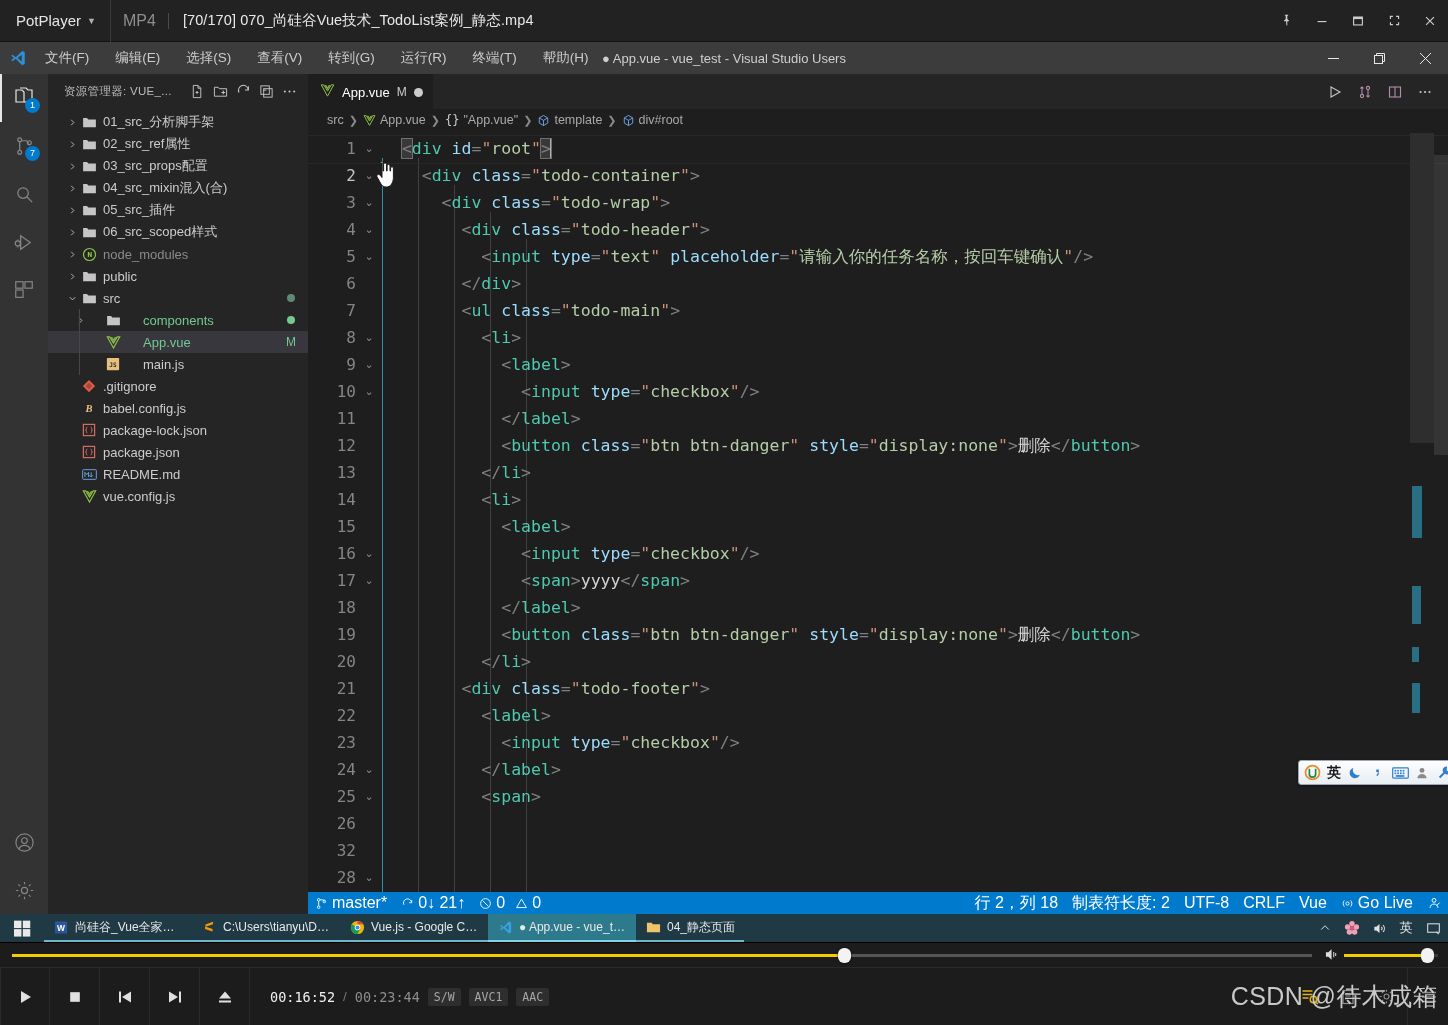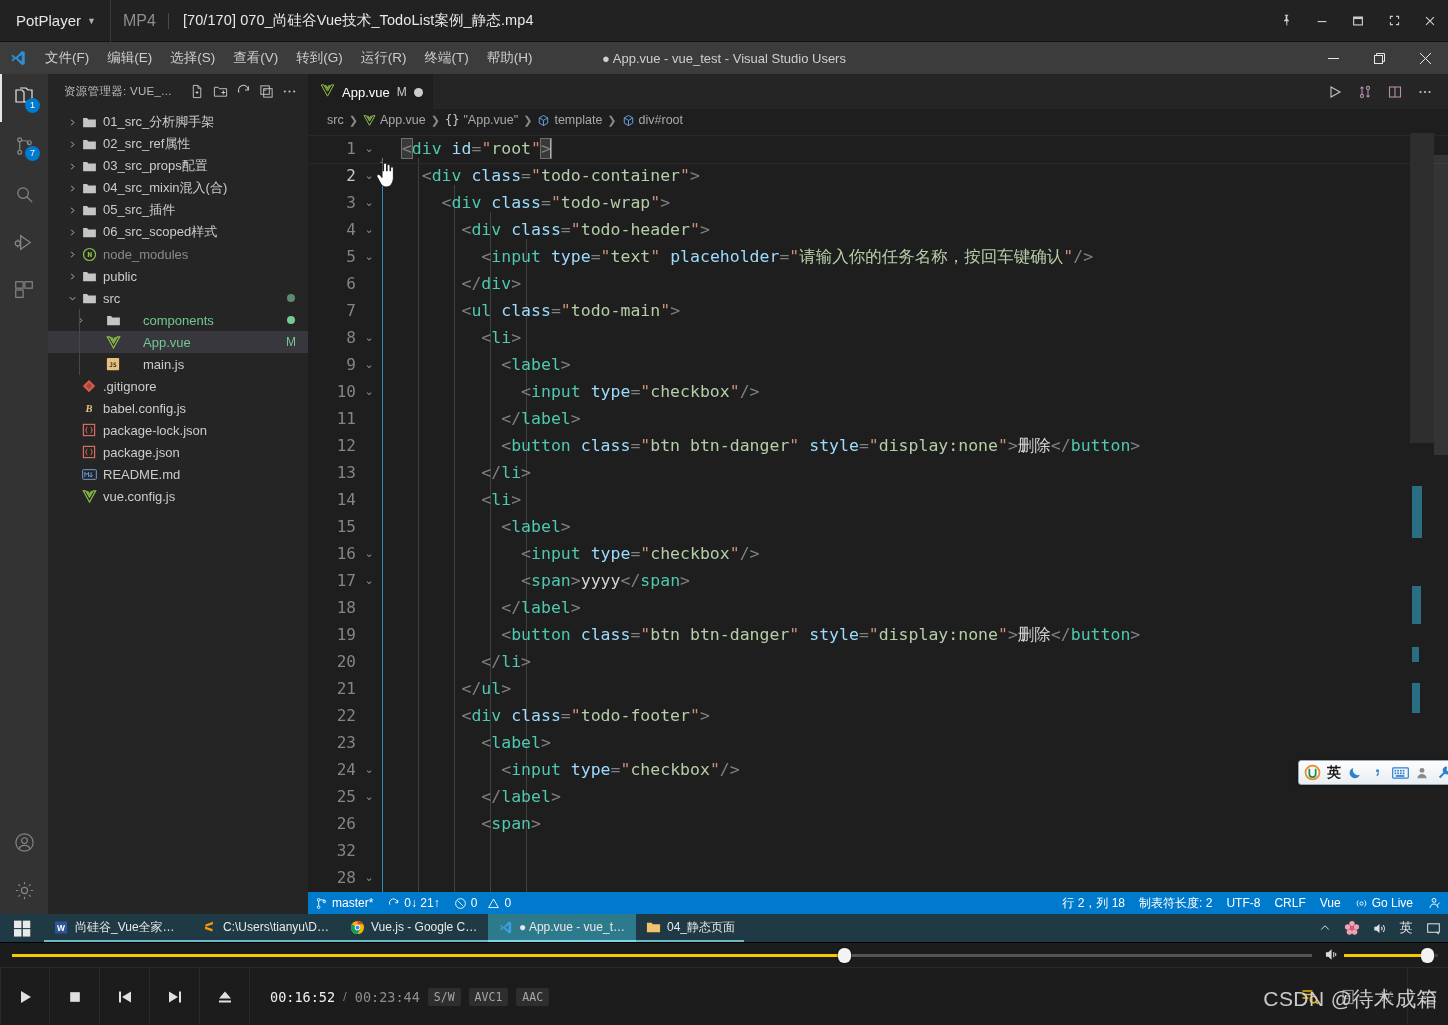--- a/index.html
+++ b/index.html
@@ -36,21 +36,21 @@
   
   .vs {
     position: absolute; left: 0; top: 42px; width: 1448px; height: 872px;
     background: #1e1e1e; display: flex; flex-direction: column;
   }
   .vs-title {
     height: 32px; background: #3c3c3c; display: flex; align-items: center;
     flex: 0 0 32px; position: relative;
   }
   .vs-logo { width: 36px; display: flex; align-items: center; justify-content: center; }
-  .vs-menu { display: flex; align-items: center; gap: 0px; }
+  .vs-menu { display: flex; align-items: center; gap: 8px; }
   .vs-menu-item {
     padding: 3px 9px; color: #cccccc; font-size: 13.5px; border-radius: 3px;
   }
   .vs-wintitle {
     position: absolute; left: 0; right: 0; text-align: center;
     color: #cfcfcf; font-size: 13px; pointer-events: none;
   }
   .vs-wbtns { margin-left: auto; display: flex; height: 32px; z-index: 2; }
   .vs-wbtn { width: 46px; height: 32px; display: flex; align-items: center; justify-content: center; color: #e6e6e6;}
   .vs-body { flex: 1; display: flex; min-height: 0; }
@@ -160,21 +160,21 @@
   .mm-slider { position:absolute; left:0; right:0; top:2px; height:310px; background: rgba(121,121,121,0.18); }
   .mm-line { position: absolute; left: 2px; background: #2a6e84; }
   .scroll-track { position: absolute; right: 0; top: 0; width: 14px; bottom: 0; background: transparent; }
   .scroll-thumb { position: absolute; right: 0; top: 24px; width: 14px; height: 300px; background: rgba(121,121,121,0.25); }
 
   .mouse-cursor { position: absolute; z-index: 40; pointer-events: none; }
 
   
   .statusbar {
     height: 22px; flex: 0 0 22px; background: #007acc; display: flex; align-items: center;
-    color: #ffffff; font-size: 12px;
+    color: #ffffff; font-size: 16px;
   }
   .sb-l { display: flex; align-items: center; }
   .sb-r { margin-left: auto; display: flex; align-items: center; }
   .sb-item { padding: 0 7px; height: 22px; display: flex; align-items: center; gap: 4px; white-space: nowrap;}
 
   
   .taskbar {
     position: absolute; left: 0; top: 914px; width: 1448px; height: 28px;
     background: #1f3a44; display: flex; align-items: center;
   }
@@ -220,21 +220,21 @@
   .t-slash { color: #777; }
   .t-tot { color: #8d8d8d; font-family: "DejaVu Sans Mono", monospace; }
   .chip {
     background: #2e2e2e; color: #a6a6a6; font-size: 11.5px; padding: 2px 6px; border-radius: 2px;
     font-family: "DejaVu Sans Mono", monospace;
   }
   .pp-right { margin-left: auto; display: flex; align-items: center; height: 58px; }
   .pp-rbtn { width: 38px; height: 58px; display: flex; align-items: center; justify-content: center; color: #8f8f8f; }
   .pp-rsep { width: 1px; height: 58px; background: #2a2a2a; margin: 0 2px; }
   .watermark {
-    position: absolute; right: 10px; bottom: 12px; color: #d8d8d8; font-size: 21px;
+    position: absolute; right: 10px; bottom: 12px; color: #d8d8d8; font-size: 25px;
     opacity: .92; letter-spacing: .4px; z-index: 30;
   }
 
   
   .ime {
     position: absolute; left: 1298px; top: 760px; height: 25px; z-index: 35;
     background: linear-gradient(#fdfdfd, #e8eef3); border: 1px solid #9aa9b5;
     border-radius: 3px; display: flex; align-items: center; gap: 2px; padding: 0 3px;
     box-shadow: 0 1px 3px rgba(0,0,0,.4);
   }
@@ -774,21 +774,20 @@
               <div class="cline">&nbsp;&nbsp;&nbsp;&nbsp;&nbsp;&nbsp;&nbsp;&nbsp;&nbsp;&nbsp;&nbsp;&nbsp;<span class="punc">&lt;/</span><span class="tagname">label</span><span class="punc">&gt;</span></div>
               <div class="cline">&nbsp;&nbsp;&nbsp;&nbsp;&nbsp;&nbsp;&nbsp;&nbsp;&nbsp;&nbsp;&nbsp;&nbsp;<span class="punc">&lt;</span><span class="tagname">button</span> <span class="attr">class</span><span class="punc">=</span><span class="str">"</span><span class="strv">btn btn-danger</span><span class="str">"</span> <span class="attr">style</span><span class="punc">=</span><span class="str">"</span><span class="strv">display:none</span><span class="str">"</span><span class="punc">&gt;</span><span class="txt">删除</span><span class="punc">&lt;/</span><span class="tagname">button</span><span class="punc">&gt;</span></div>
               <div class="cline">&nbsp;&nbsp;&nbsp;&nbsp;&nbsp;&nbsp;&nbsp;&nbsp;&nbsp;&nbsp;<span class="punc">&lt;/</span><span class="tagname">li</span><span class="punc">&gt;</span></div>
               <div class="cline">&nbsp;&nbsp;&nbsp;&nbsp;&nbsp;&nbsp;&nbsp;&nbsp;&nbsp;&nbsp;<span class="punc">&lt;</span><span class="tagname">li</span><span class="punc">&gt;</span></div>
               <div class="cline">&nbsp;&nbsp;&nbsp;&nbsp;&nbsp;&nbsp;&nbsp;&nbsp;&nbsp;&nbsp;&nbsp;&nbsp;<span class="punc">&lt;</span><span class="tagname">label</span><span class="punc">&gt;</span></div>
               <div class="cline">&nbsp;&nbsp;&nbsp;&nbsp;&nbsp;&nbsp;&nbsp;&nbsp;&nbsp;&nbsp;&nbsp;&nbsp;&nbsp;&nbsp;<span class="punc">&lt;</span><span class="tagname">input</span> <span class="attr">type</span><span class="punc">=</span><span class="str">"</span><span class="strv">checkbox</span><span class="str">"</span><span class="punc">/&gt;</span></div>
               <div class="cline">&nbsp;&nbsp;&nbsp;&nbsp;&nbsp;&nbsp;&nbsp;&nbsp;&nbsp;&nbsp;&nbsp;&nbsp;&nbsp;&nbsp;<span class="punc">&lt;</span><span class="tagname">span</span><span class="punc">&gt;</span><span class="txt">yyyy</span><span class="punc">&lt;/</span><span class="tagname">span</span><span class="punc">&gt;</span></div>
               <div class="cline">&nbsp;&nbsp;&nbsp;&nbsp;&nbsp;&nbsp;&nbsp;&nbsp;&nbsp;&nbsp;&nbsp;&nbsp;<span class="punc">&lt;/</span><span class="tagname">label</span><span class="punc">&gt;</span></div>
               <div class="cline">&nbsp;&nbsp;&nbsp;&nbsp;&nbsp;&nbsp;&nbsp;&nbsp;&nbsp;&nbsp;&nbsp;&nbsp;<span class="punc">&lt;</span><span class="tagname">button</span> <span class="attr">class</span><span class="punc">=</span><span class="str">"</span><span class="strv">btn btn-danger</span><span class="str">"</span> <span class="attr">style</span><span class="punc">=</span><span class="str">"</span><span class="strv">display:none</span><span class="str">"</span><span class="punc">&gt;</span><span class="txt">删除</span><span class="punc">&lt;/</span><span class="tagname">button</span><span class="punc">&gt;</span></div>
               <div class="cline">&nbsp;&nbsp;&nbsp;&nbsp;&nbsp;&nbsp;&nbsp;&nbsp;&nbsp;&nbsp;<span class="punc">&lt;/</span><span class="tagname">li</span><span class="punc">&gt;</span></div>
-              <div class="cline">&nbsp;&nbsp;&nbsp;&nbsp;&nbsp;&nbsp;&nbsp;&nbsp;<span class="punc">&lt;/</span><span class="tagname">ul</span><span class="punc">&gt;</span></div>
               <div class="cline">&nbsp;&nbsp;&nbsp;&nbsp;&nbsp;&nbsp;&nbsp;&nbsp;<span class="punc">&lt;</span><span class="tagname">div</span> <span class="attr">class</span><span class="punc">=</span><span class="str">"</span><span class="strv">todo-footer</span><span class="str">"</span><span class="punc">&gt;</span></div>
               <div class="cline">&nbsp;&nbsp;&nbsp;&nbsp;&nbsp;&nbsp;&nbsp;&nbsp;&nbsp;&nbsp;<span class="punc">&lt;</span><span class="tagname">label</span><span class="punc">&gt;</span></div>
               <div class="cline">&nbsp;&nbsp;&nbsp;&nbsp;&nbsp;&nbsp;&nbsp;&nbsp;&nbsp;&nbsp;&nbsp;&nbsp;<span class="punc">&lt;</span><span class="tagname">input</span> <span class="attr">type</span><span class="punc">=</span><span class="str">"</span><span class="strv">checkbox</span><span class="str">"</span><span class="punc">/&gt;</span></div>
               <div class="cline">&nbsp;&nbsp;&nbsp;&nbsp;&nbsp;&nbsp;&nbsp;&nbsp;&nbsp;&nbsp;<span class="punc">&lt;/</span><span class="tagname">label</span><span class="punc">&gt;</span></div>
               <div class="cline">&nbsp;&nbsp;&nbsp;&nbsp;&nbsp;&nbsp;&nbsp;&nbsp;&nbsp;&nbsp;<span class="punc">&lt;</span><span class="tagname">span</span><span class="punc">&gt;</span></div>
             </div>
           <div class="minimap">
             <div class="mm-slider"></div>
             <div class="mm-line" style="top:355px;height:52px;width:10px;"></div>
             <div class="mm-line" style="top:455px;height:38px;width:9px;"></div>

